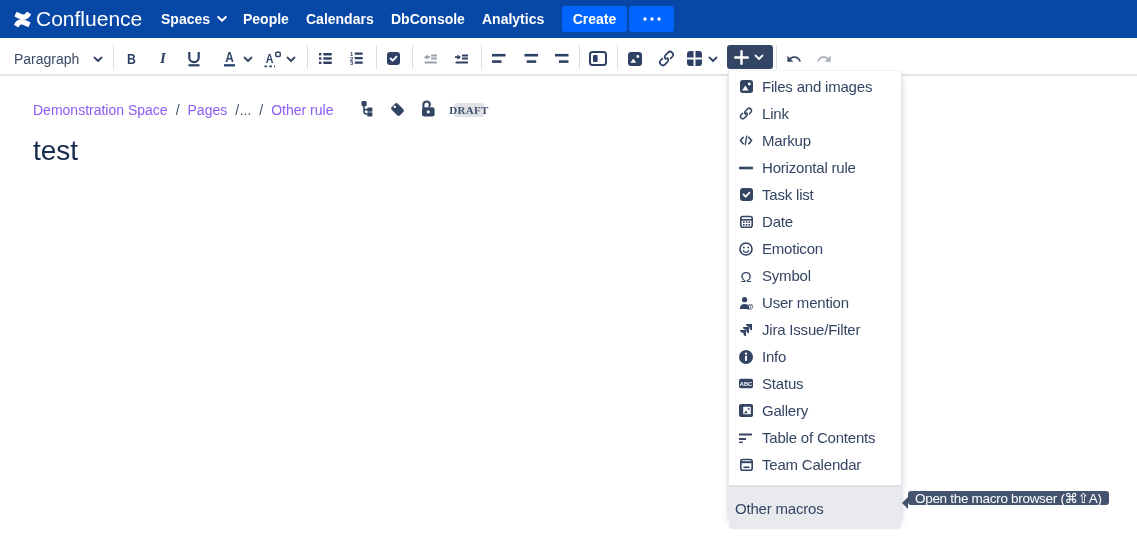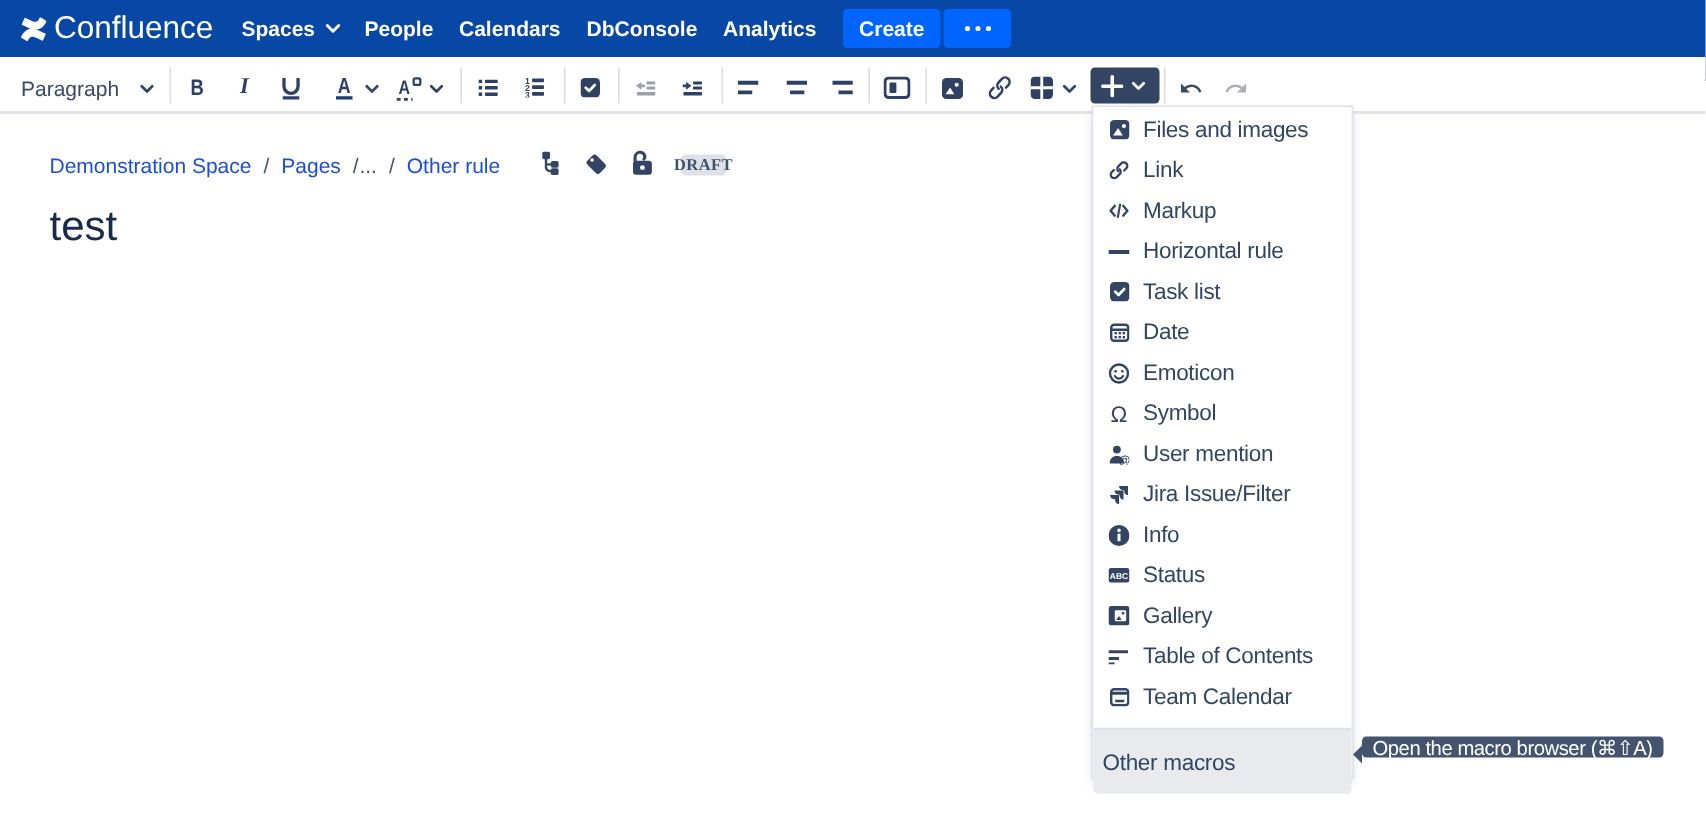--- a/index.html
+++ b/index.html
@@ -22,21 +22,21 @@
     border-bottom:2px solid #e2e4e9; }
   .tbar .sep { position:absolute; top:7px; width:1px; height:24px; background:#d9dce1; }
   .titem { position:absolute; top:1.5px; height:38px; display:flex; align-items:center; justify-content:center; color:#344563; }
   .para { left:14px; font-size:14px; color:#3b4a66; }
   .chev { margin-left:12px; }
   .plusbtn { position:absolute; left:727px; top:7px; width:46px; height:24px; background:#344563;
     border-radius:3px; display:flex; align-items:center; justify-content:center; }
   
   .crumbs { position:absolute; left:33px; top:101px; font-size:14px; color:#42526e;
     display:flex; align-items:center; height:17px; }
-  .crumbs a { color:#1d4ed8; text-decoration:none; }
+  .crumbs a { color:#8b5cf6; text-decoration:none; }
   .crumbs .sl { margin:0 8px; }
   .draft { position:absolute; left:454px; top:103px; width:30px; height:14px; background:#dfe1e6;
     border-radius:3px; color:#42526e; font-size:11px; font-weight:700; display:flex;
     align-items:center; justify-content:center; letter-spacing:0.3px;font-family:Liberation Serif, serif; }
   .title { position:absolute; left:33px; top:135px; font-size:28px; color:#172B4D; }
   
   .dd { position:absolute; left:728px; top:71px; width:174px; height:449px; background:#fff;
     border-radius:0 0 3px 3px; border:1px solid #e6e8ec; border-top:none;
     box-shadow:0 4px 8px -2px rgba(9,30,66,0.25), 0 0 1px rgba(9,30,66,0.31); }
   .dd .item { position:absolute; left:0; width:208px; height:27px; display:flex; align-items:center; }

